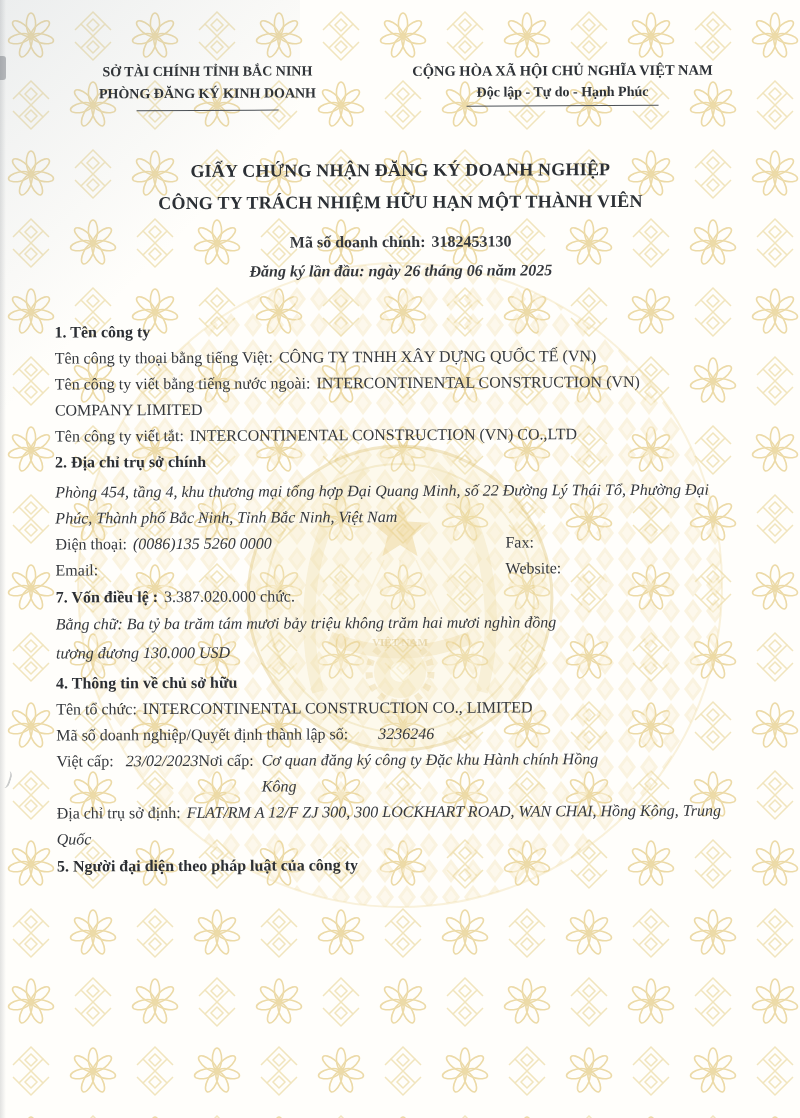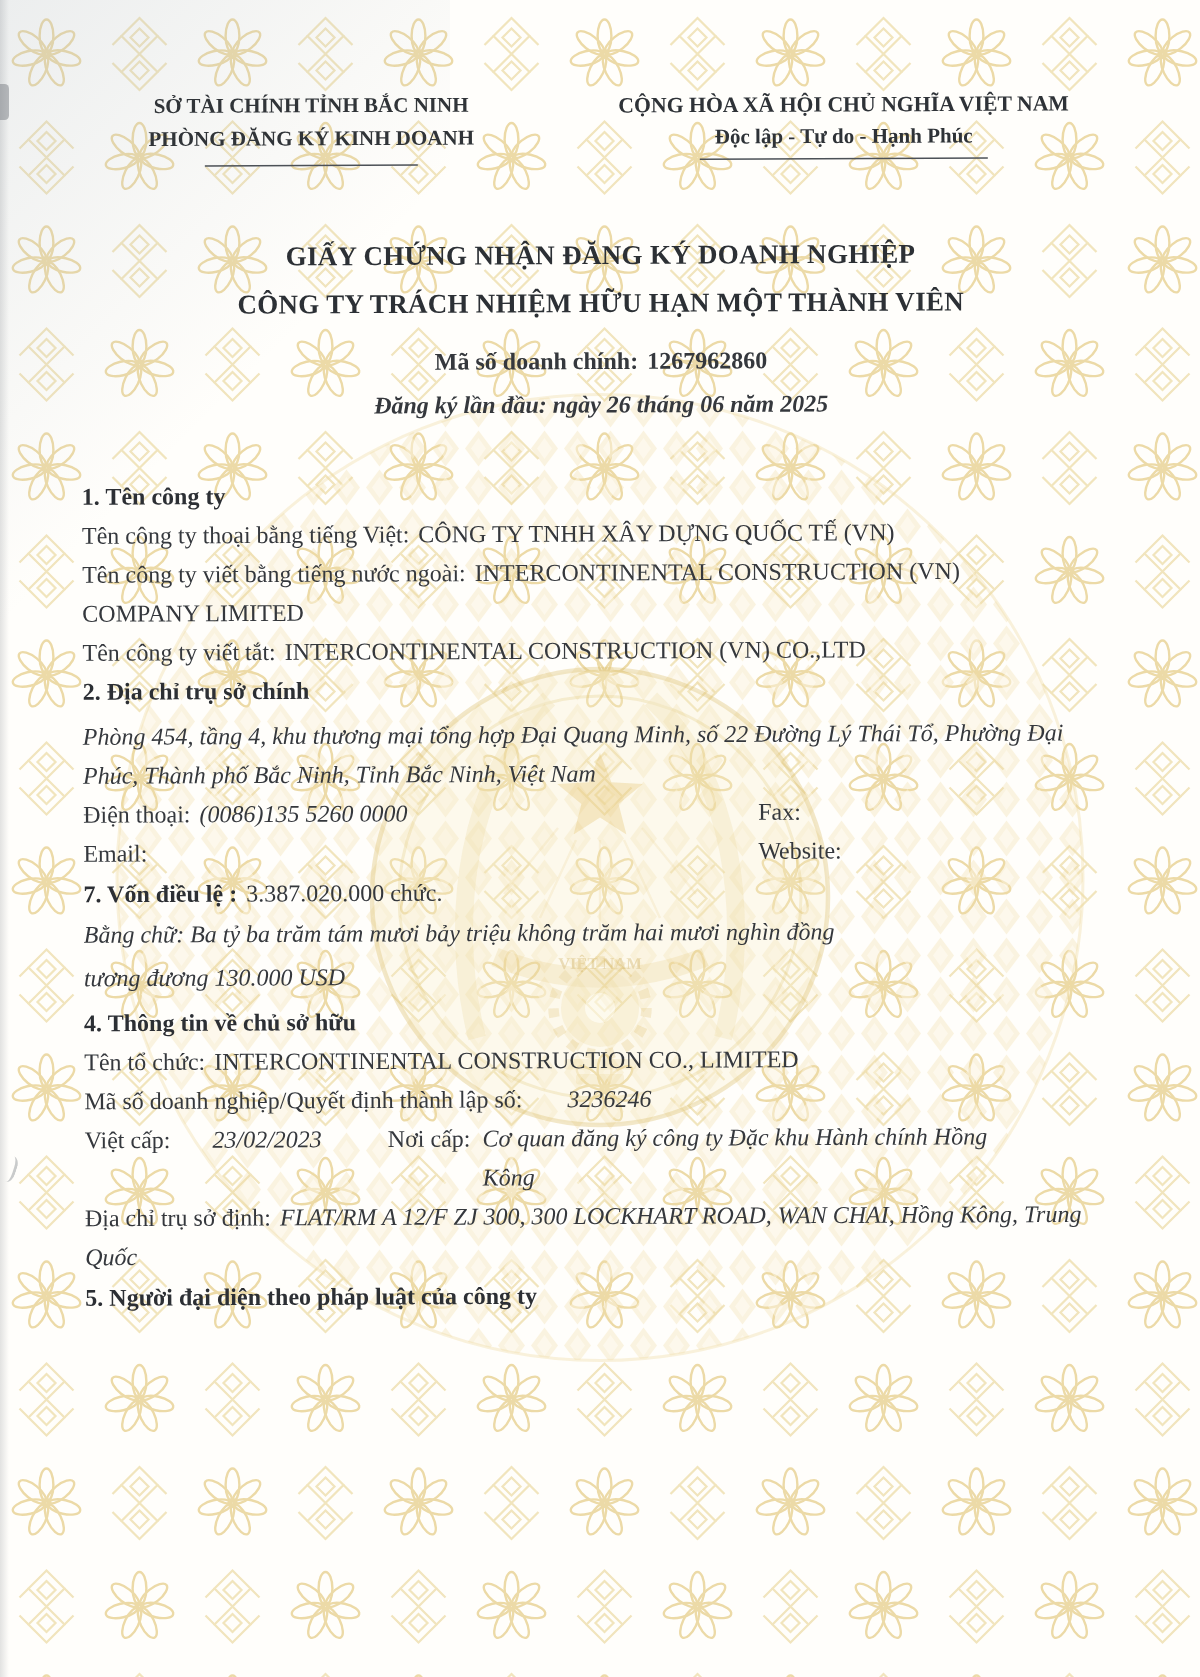--- a/index.html
+++ b/index.html
@@ -48,22 +48,22 @@
   .addr{line-height:27px;margin-top:4px;}
   .row2{display:flex;}
   .col-l{width:450px;}
   .wrap-foreign{max-width:622px;}
   .cap-line{margin-top:1px;}
   .words{line-height:27px;margin-top:1px;}
   .equiv{line-height:27px;margin-top:3px;}
   .sec4-h{margin-top:4px;}
   .regnum .v{margin-left:30px;text-align:center;}
   .daterow{display:flex;line-height:25px;}
-  .daterow .dval{margin-left:28px;}
-  .daterow .place-label{margin-left:44px;}
+  .daterow .dval{margin-left:12px;}
+  .daterow .place-label{}
   .daterow .pval{margin-left:8px;width:352px;}
   .s5{margin-top:1px;}
 </style>
 </head>
 <body>
 
 <div class="page">
 
   <svg class="bg" width="800" height="1118" viewBox="0 0 800 1118" aria-hidden="true">
     <defs>
@@ -142,21 +142,21 @@
         <div class="l2">Độc lập - Tự do - Hạnh Phúc</div>
         <div class="rule right-rule"></div>
       </div>
     </div>
 
     <div class="title">
       <div>GIẤY CHỨNG NHẬN ĐĂNG KÝ DOANH NGHIỆP</div>
       <div>CÔNG TY TRÁCH NHIỆM HỮU HẠN MỘT THÀNH VIÊN</div>
     </div>
 
-    <p class="code-line"><span>Mã số doanh chính:</span><span class="v">1267962860</span></p>
+    <p class="code-line"><span>Mã số doanh chính:</span><span class="v">3182453130</span></p>
 
     <p class="reg-line">Đăng ký lần đầu: ngày 26 tháng 06 năm 2025</p>
 
     <div class="body">
 
       <p class="h">1. Tên công ty</p>
       <p><span>Tên công ty thoại bằng tiếng Việt:</span><span class="v">CÔNG TY TNHH XÂY DỰNG QUỐC TẾ (VN)</span></p>
       <p class="wrap-foreign"><span>Tên công ty viết bằng tiếng nước ngoài:</span><span class="v">INTERCONTINENTAL CONSTRUCTION (VN) COMPANY LIMITED</span></p>
       <p><span>Tên công ty viết tắt:</span><span class="v">INTERCONTINENTAL CONSTRUCTION (VN) CO.,LTD</span></p>
 

